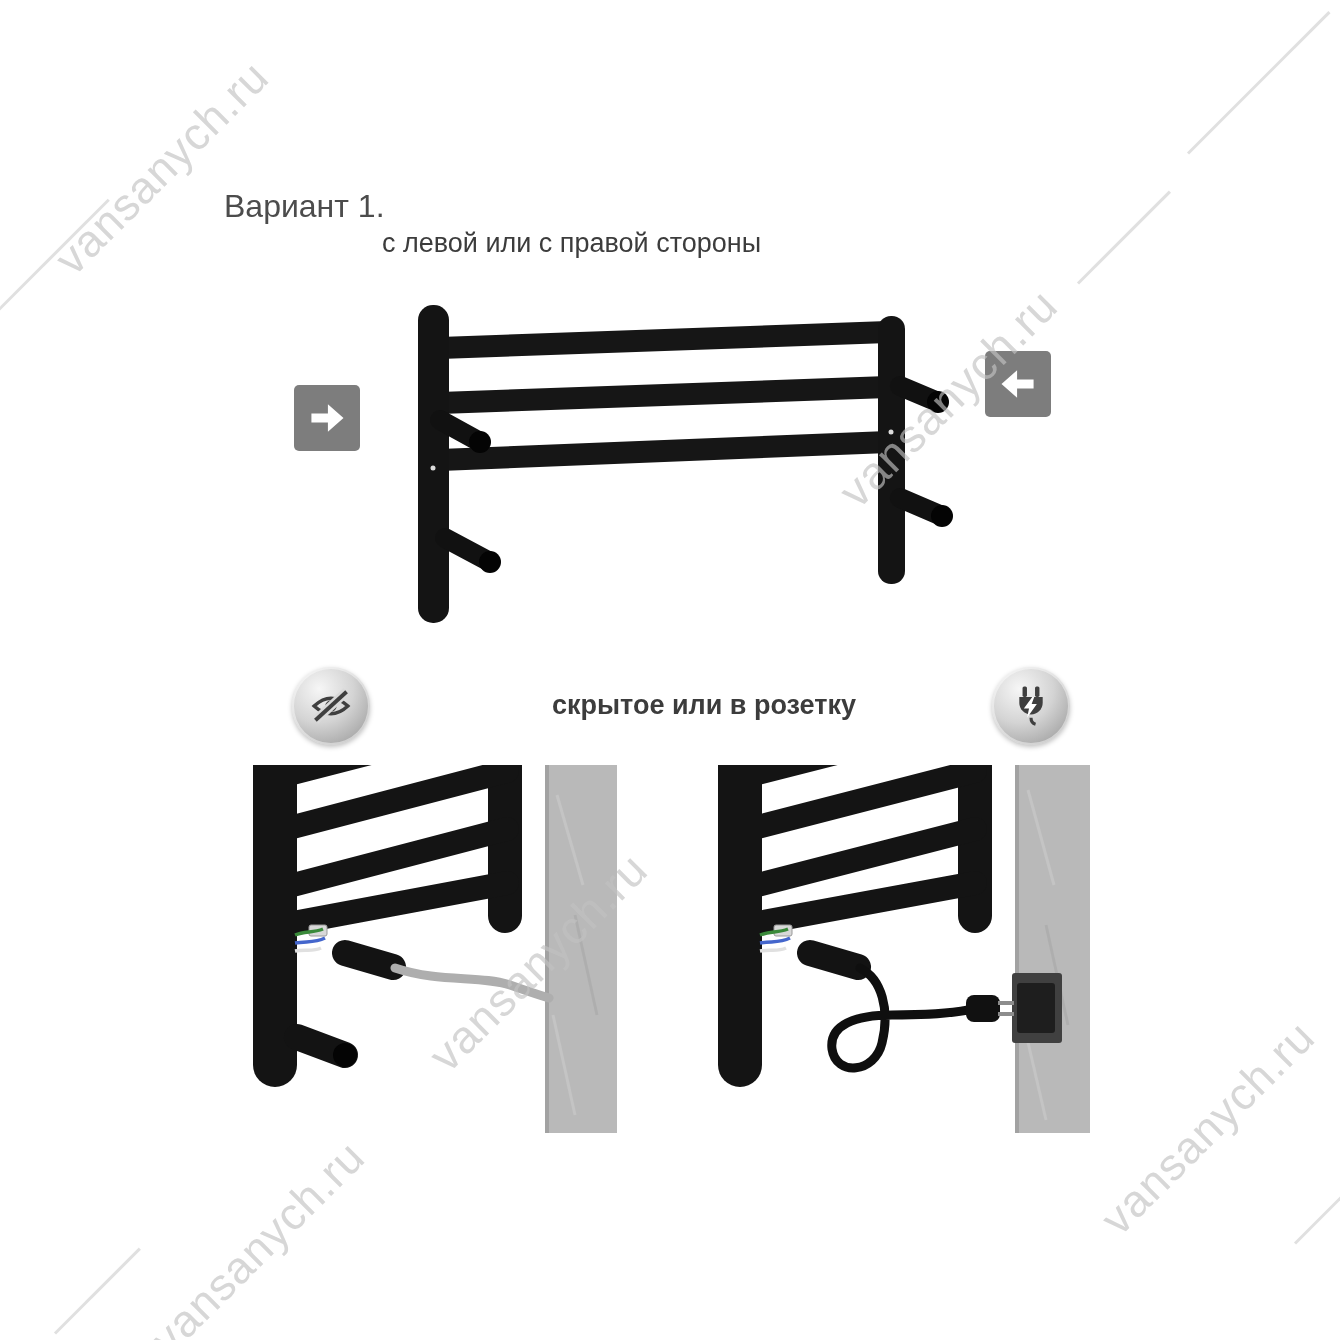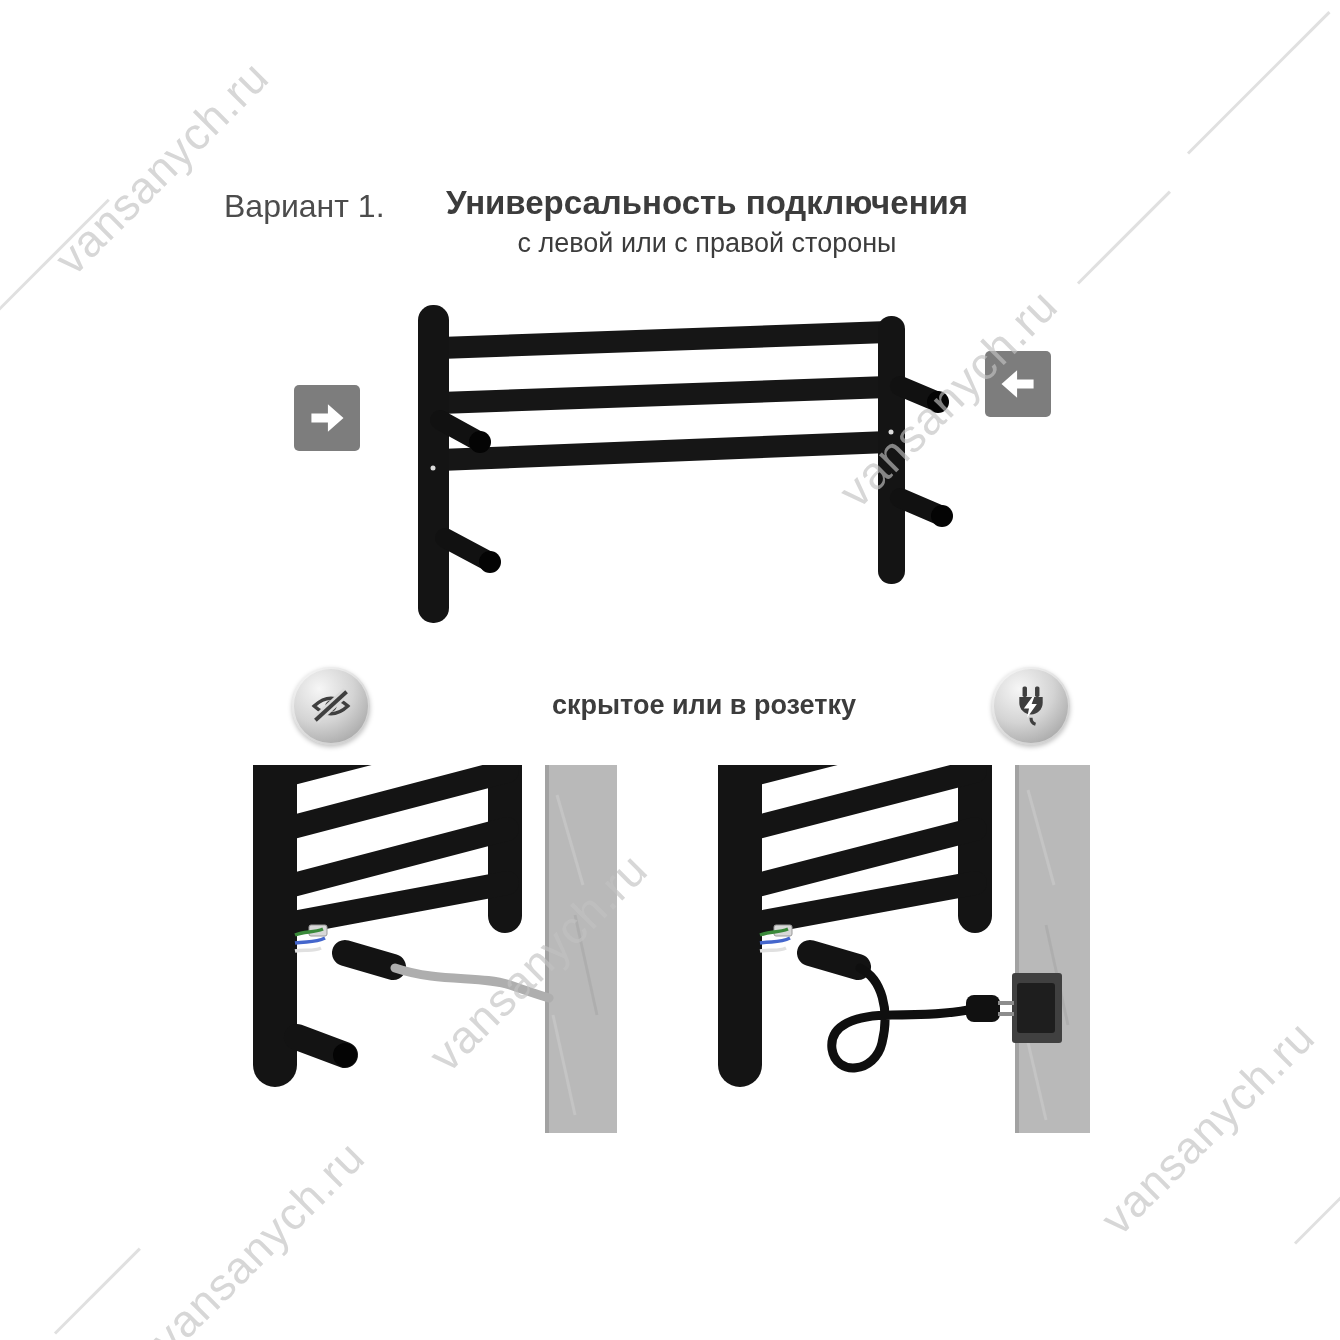--- a/index.html
+++ b/index.html
@@ -4,21 +4,21 @@
 <style>
   html,body{margin:0;padding:0;background:#fff;}
   .page{
     position:relative;width:1340px;height:1340px;background:#ffffff;
     overflow:hidden;font-family:"Liberation Sans", sans-serif;
   }
   
   .txt{position:absolute;z-index:2;color:#3c3c3c;margin-left:32px;}
   .variant-label{left:192px;top:188px;font-size:32px;color:#4c4c4c;}
   .main-title{left:350px;top:184px;width:650px;text-align:center;font-size:33px;font-weight:700;}
-  .main-subtitle{left:350px;top:228px;width:650px;text-align:center;font-size:27px;}
+  .main-subtitle{left:350px;top:228px;width:650px;text-align:left;font-size:27px;}
   .connection-title{left:347px;top:690px;width:650px;text-align:center;font-size:27px;font-weight:700;}
   
   .arrow-box{
     position:absolute;z-index:2;width:66px;height:66px;background:#7d7d7d;
     border-radius:5px;display:flex;align-items:center;justify-content:center;
   }
   .arrow-box svg{width:44px;height:44px;}
   
   .round-icon{
     position:absolute;z-index:2;width:78px;height:78px;border-radius:50%;
@@ -39,21 +39,20 @@
     position:absolute;z-index:5;height:3px;background:#c6c6c6;opacity:.55;
     transform:rotate(-45deg);transform-origin:left center;pointer-events:none;
   }
 </style>
 </head>
 <body>
 
 <div class="page">
 
   <div class="txt variant-label">Вариант 1.</div>
-  <div class="txt main-title">Универсальность подключения</div>
   <div class="txt main-subtitle">с левой или с правой стороны</div>
 
   <div class="arrow-box" style="left:294px;top:385px;">
     <svg viewBox="0 0 24 24">
       <path d="M3.5 9.5 h9 V4.5 L21 12 l-8.5 7.5 V14.5 h-9 z" fill="#ffffff"></path>
     </svg>
   </div>
   <div class="arrow-box" style="left:985px;top:351px;">
     <svg viewBox="0 0 24 24">
       <path d="M20.5 9.5 h-9 V4.5 L3 12 l8.5 7.5 V14.5 h9 z" fill="#ffffff"></path>

